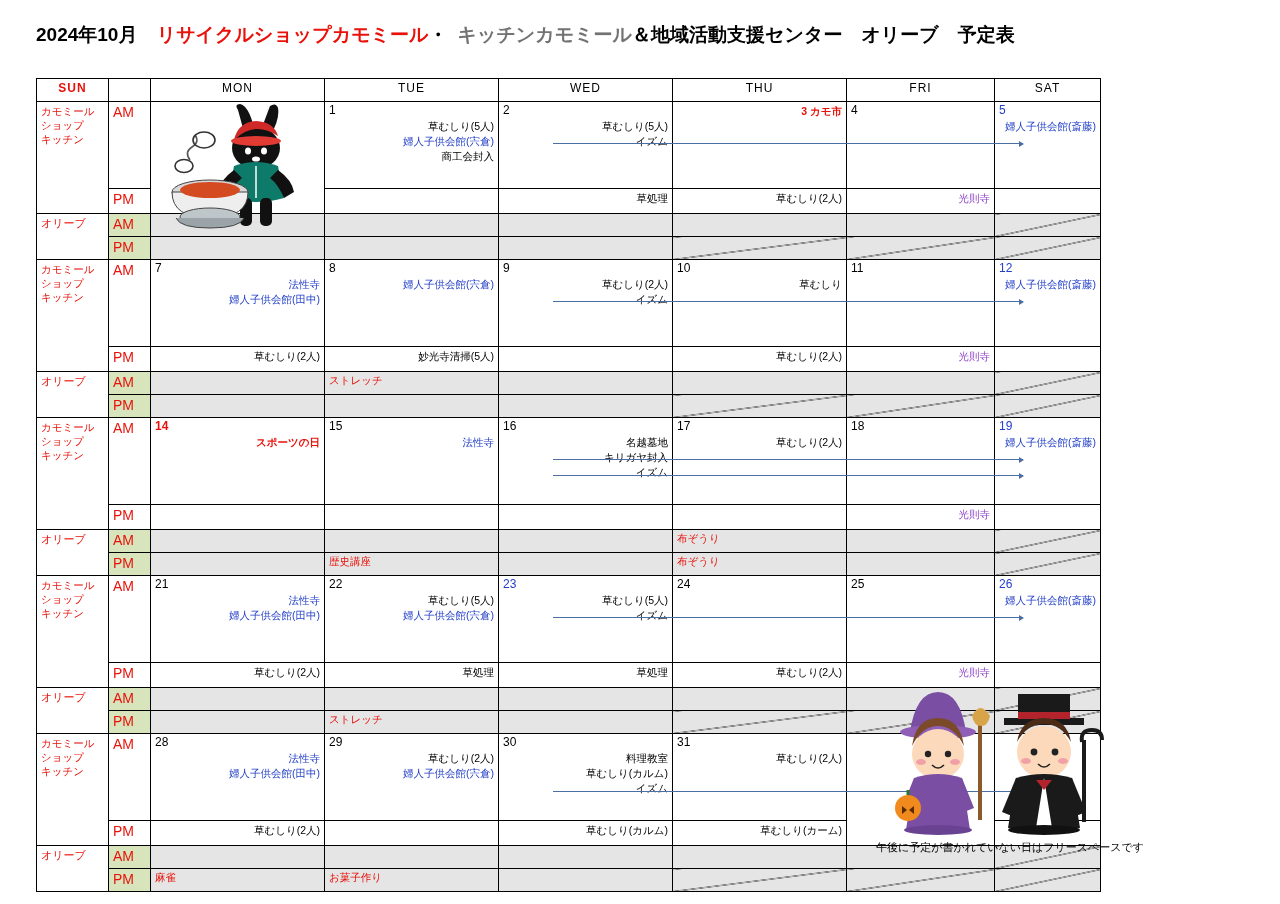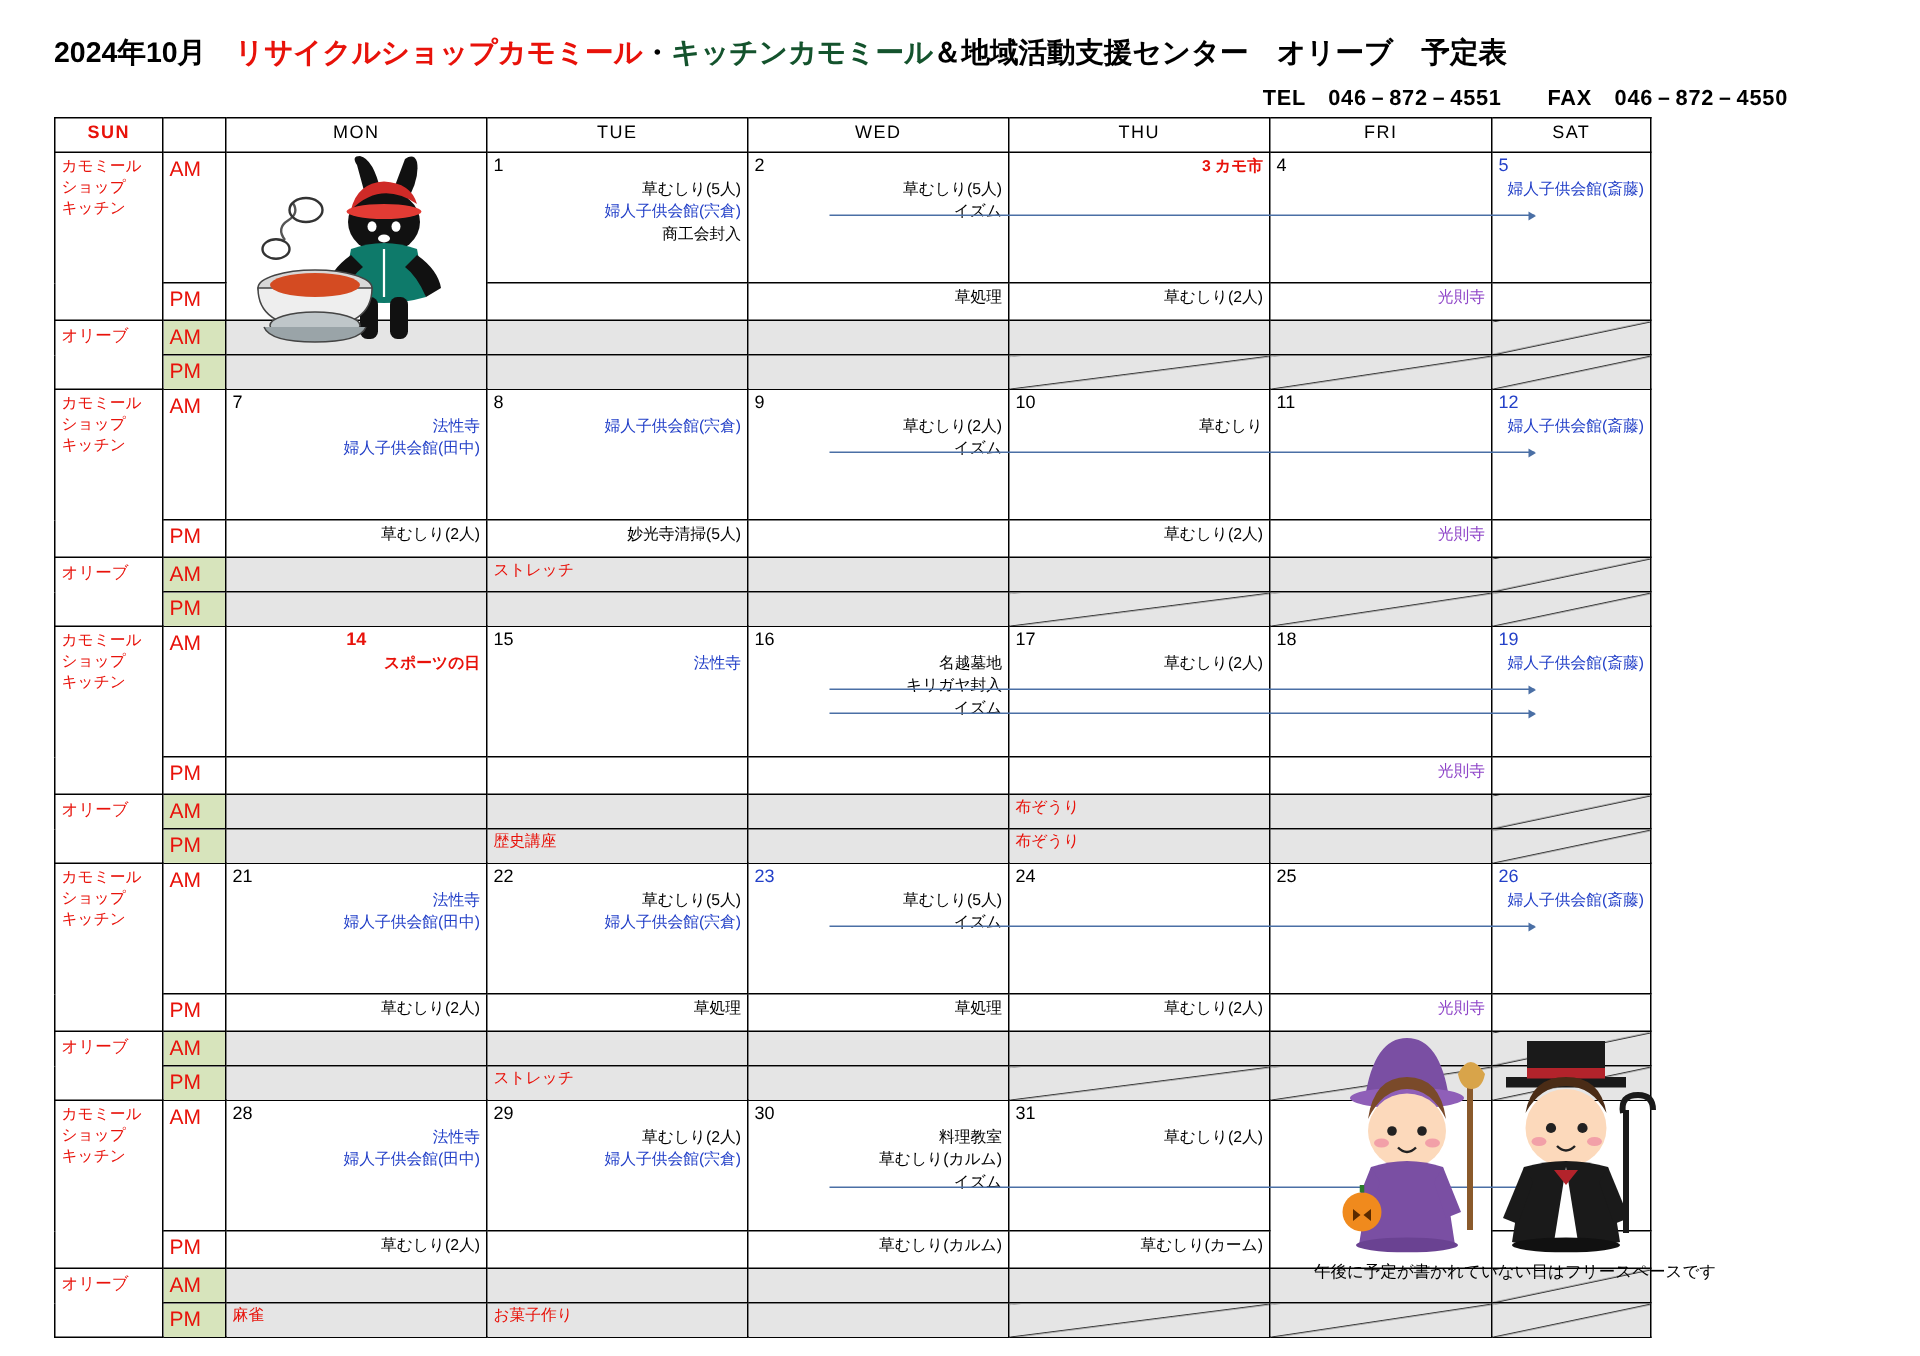--- a/index.html
+++ b/index.html
@@ -13,21 +13,21 @@
   }
   .page{position:relative;width:1280px;height:904px;}
 
   
   .title-row{
     position:absolute;left:36px;top:22px;right:20px;
     font-size:19px;font-weight:bold;white-space:nowrap;
   }
   .t-black{color:#000;}
   .t-red{color:#e8120a;}
-  .t-blue{color:#14532d;}
+  .t-blue{color:#737373;margin-left:10px;}
   .contact{
     position:absolute;right:88px;top:56px;
     font-size:14.5px;font-weight:bold;letter-spacing:.5px;white-space:nowrap;
   }
   .contact span{margin-left:26px;}
 
   
   table.cal{
     position:absolute;left:36px;top:78px;
     border-collapse:collapse;
@@ -68,21 +68,21 @@
   }
   .ampm{
     color:#e8120a;font-size:14px;text-align:left;padding-left:5px;
     vertical-align:middle;white-space:nowrap;
   }
 
   .am-cell{height:82px;}
   .pm-cell{height:20px;}
   .olv-cell{height:18px;background:#e5e5e5;}
   .daynum{font-size:12px;line-height:1.15;margin-bottom:1px;}
-  .daynum.red{color:#e8120a;font-weight:bold;text-align:center;}
+  .daynum.red{color:#e8120a;font-weight:bold;}
   .daynum.blue{color:#2340c8;}
   .ev{font-size:10.5px;line-height:1.45;white-space:nowrap;text-align:right;}
   .ev.blue{color:#2340c8;}
   .ev.red{color:#e8120a;font-weight:bold;}
   .ev.purple{color:#8e44c8;}
   .ev.black{color:#000;}
   .olv-ev{font-size:10.5px;color:#e8120a;white-space:nowrap;line-height:1.3;}
 
   
   .slash{background-image:linear-gradient(to bottom right,
@@ -111,24 +111,20 @@
 </head>
 <body>
 
 <div class="page">
 
   <div class="title-row">
     <span class="t-black">2024年10月</span>
     <span style="display:inline-block;width:14px"></span><span class="t-red">リサイクルショップカモミール</span><span class="t-black">・</span><span class="t-blue">キッチンカモミール</span><span class="t-black">＆地域活動支援センター　オリーブ</span><span class="t-black">　予定表</span>
   </div>
 
-  <div class="contact">
-    <span>TEL　046－872－4551</span>
-    <span>FAX　046－872－4550</span>
-  </div>
 
   <table class="cal">
     <colgroup>
       <col class="c-label">
         <col class="c-ampm">
       <col class="c-day">
         <col class="c-day">
         <col class="c-day">
       <col class="c-day">
         <col class="c-daysat">

